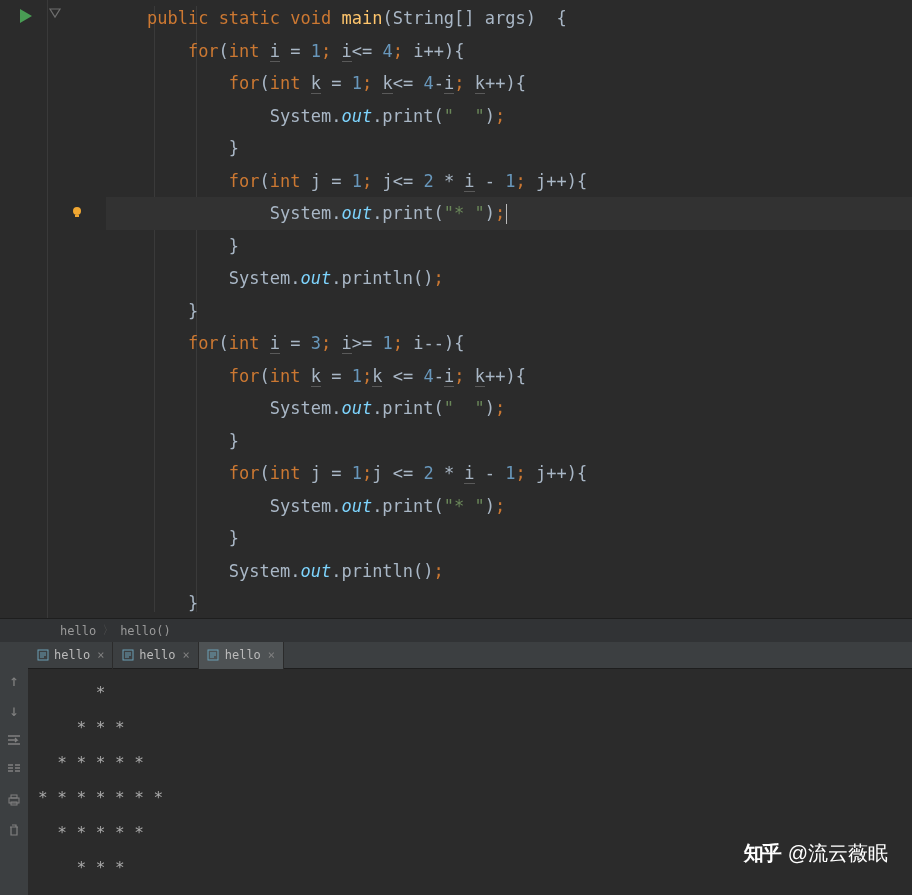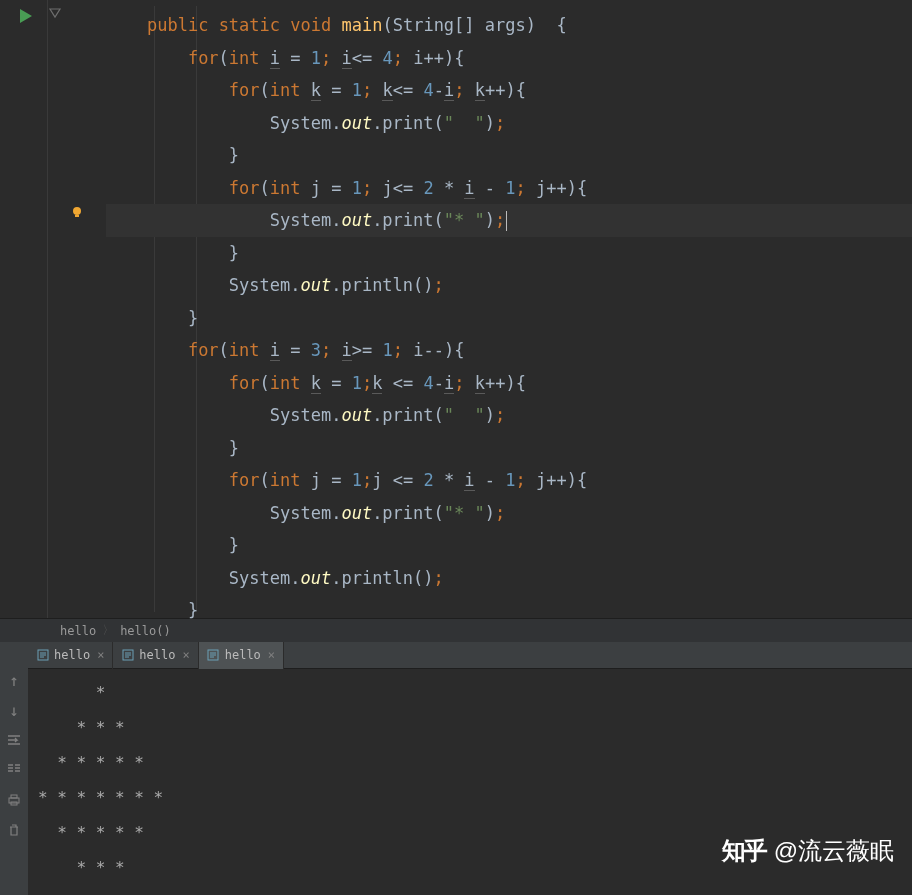--- a/index.html
+++ b/index.html
@@ -32,21 +32,21 @@
       top: 6px;
       left: 48px;
     }
     .bulb-icon {
       position: absolute;
       top: 204px;
       left: 72px;
     }
     .code-content {
       flex: 1;
-      padding: 9px 0 6px 8px;
+      padding: 2px 0 6px 8px;
       font-size: 17px;
       line-height: 32.5px;
       position: relative;
     }
     .code-line {
       white-space: pre;
       color: #a9b7c6;
       position: relative;
     }
     .indent-guide {
@@ -56,21 +56,21 @@
       top: 6px;
       bottom: 6px;
     }
     .highlighted-line {
       background: #323232;
     }
     .kw { color: #cc7832; }
     .method-name { color: #ffc66d; }
     .num { color: #6897bb; }
     .str { color: #6a8759; }
-    .field { color: #fef9c3; font-style: italic; }
+    .field { color: #7dd3fc; font-style: italic; }
     .var-u { border-bottom: 1px solid #5a5a5a; }
     .semi { color: #cc7832; }
     .caret {
       display: inline-block;
       width: 1px;
       height: 20px;
       background: #bbbbbb;
       vertical-align: middle;
       margin-left: 1px;
     }
@@ -153,23 +153,23 @@
       padding: 6px 10px;
       font-size: 16px;
       line-height: 35px;
       color: #a9a9a9;
       white-space: pre;
       font-family: 'Consolas', monospace;
     }
     .watermark {
       position: absolute;
       bottom: 28px;
-      right: 18px;
+      right: 24px;
       color: #ffffff;
-      font-size: 24px;
+      font-size: 20px;
       font-family: sans-serif;
       display: flex;
       align-items: center;
       gap: 8px;
       text-align: center;
     }
     .watermark-logo {
       font-weight: bold;
       letter-spacing: -2px;
     }

